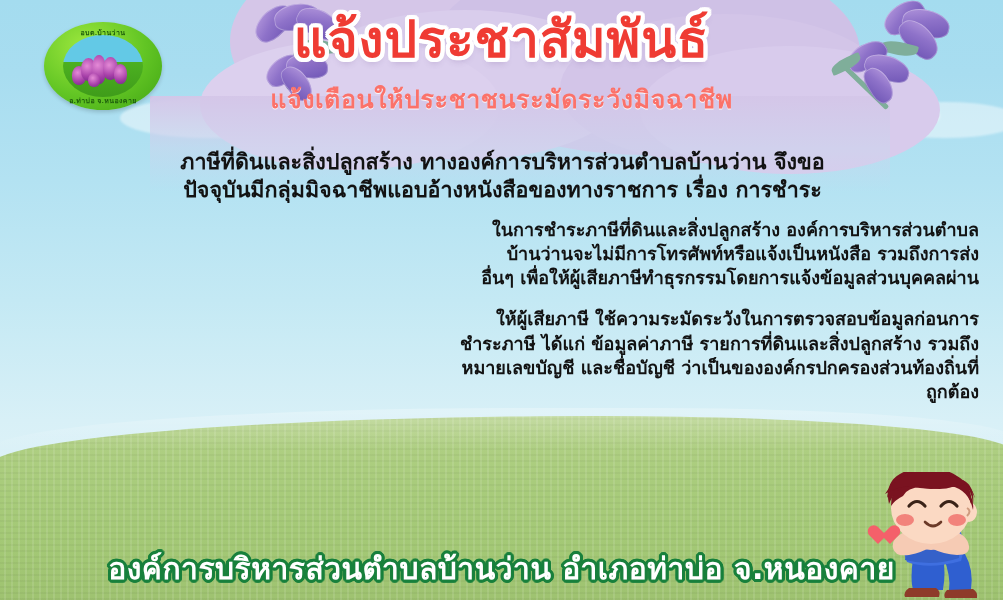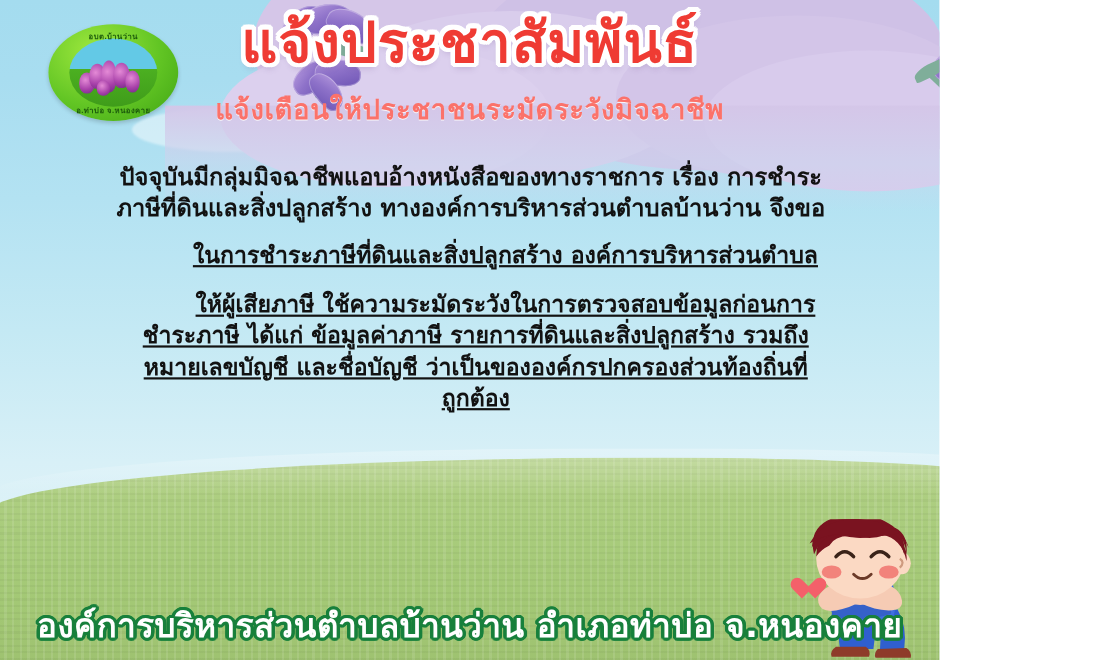--- a/index.html
+++ b/index.html
@@ -3,21 +3,21 @@
 <meta charset="utf-8">
 <style>
   * { box-sizing: border-box; margin: 0; padding: 0; }
   html, body {
     width: 1003px; height: 600px;
     overflow: hidden;
     font-family: "Liberation Sans", sans-serif;
   }
   #poster {
     position: relative;
-    width: 854px; height: 600px;
+    width: 1003px; height: 600px;
     overflow: hidden;
     background: linear-gradient(180deg,
         #a4dcef 0%,
         #a8ddf0 12%,
         #b3e2f2 30%,
         #c4e9f4 50%,
         #d8f0f7 70%,
         #e2f4f8 86%,
         #e6f5f9 100%);
   }
@@ -163,23 +163,22 @@
     position: absolute;
     left: 26px; right: 24px; top: 148px;
     color: #121212;
     font-family: "DejaVu Sans", sans-serif;
     font-weight: bold;
   }
   .para { margin-bottom: 8px; }
   .para.p1 { text-align: center; font-size: 21.5px; line-height: 1.30; }
   .para.p1 div { white-space: nowrap; }
   .para.p2, .para.p3 {
-    text-align: center; font-size: 21px; line-height: 1.345;
+    text-align: right; font-size: 18px; line-height: 1.345;
     padding-left: 9px;
-    text-decoration: underline;
   }
   .para.p2 { margin-top: 14px; }
   .para.p3 { margin-top: 17px; }
   .para.p2 div, .para.p3 div { white-space: nowrap; }
   .indent { display: inline-block; width: 54px; }
 
   
   .footer {
     position: absolute;
     left: 0; right: 0; bottom: 8px;
@@ -276,26 +275,28 @@
     <div class="main-title">แจ้งประชาสัมพันธ์</div>
   </div>
 
   <div class="subtitle">
     <div>แจ้งเตือนให้ประชาชนระมัดระวังมิจฉาชีพ</div>
   </div>
 
   <div class="body-text">
 
     <div class="para p1">
+      <div>ภาษีที่ดินและสิ่งปลูกสร้าง ทางองค์การบริหารส่วนตำบลบ้านว่าน จึงขอ</div>
       <div>ปัจจุบันมีกลุ่มมิจฉาชีพแอบอ้างหนังสือของทางราชการ เรื่อง การชำระ</div>
-      <div>ภาษีที่ดินและสิ่งปลูกสร้าง ทางองค์การบริหารส่วนตำบลบ้านว่าน จึงขอ</div>
     </div>
 
     <div class="para p2">
       <div><span class="indent"></span><span>ในการชำระภาษีที่ดินและสิ่งปลูกสร้าง องค์การบริหารส่วนตำบล</span></div>
+      <div>บ้านว่านจะไม่มีการโทรศัพท์หรือแจ้งเป็นหนังสือ รวมถึงการส่ง</div>
+      <div>อื่นๆ เพื่อให้ผู้เสียภาษีทำธุรกรรมโดยการแจ้งข้อมูลส่วนบุคคลผ่าน</div>
     </div>
 
     <div class="para p3">
       <div><span class="indent"></span><span>ให้ผู้เสียภาษี ใช้ความระมัดระวังในการตรวจสอบข้อมูลก่อนการ</span></div>
       <div>ชำระภาษี ได้แก่ ข้อมูลค่าภาษี รายการที่ดินและสิ่งปลูกสร้าง รวมถึง</div>
       <div>หมายเลขบัญชี และชื่อบัญชี ว่าเป็นขององค์กรปกครองส่วนท้องถิ่นที่</div>
       <div>ถูกต้อง</div>
     </div>
 
   </div>

